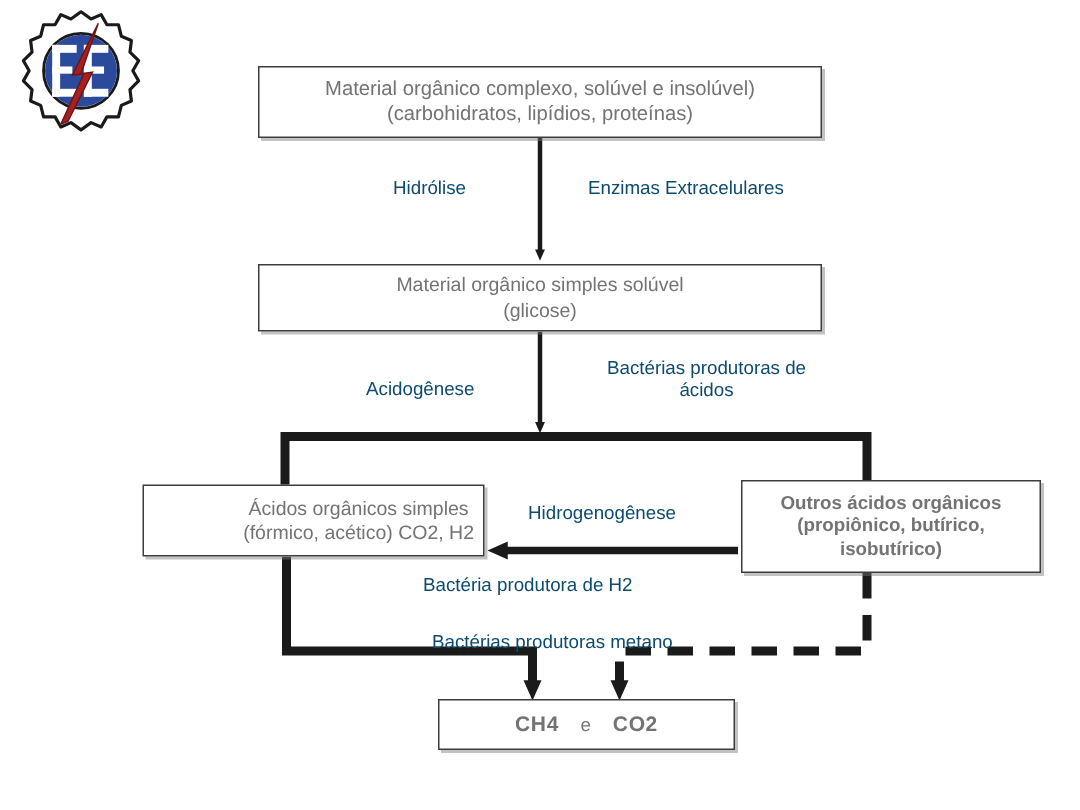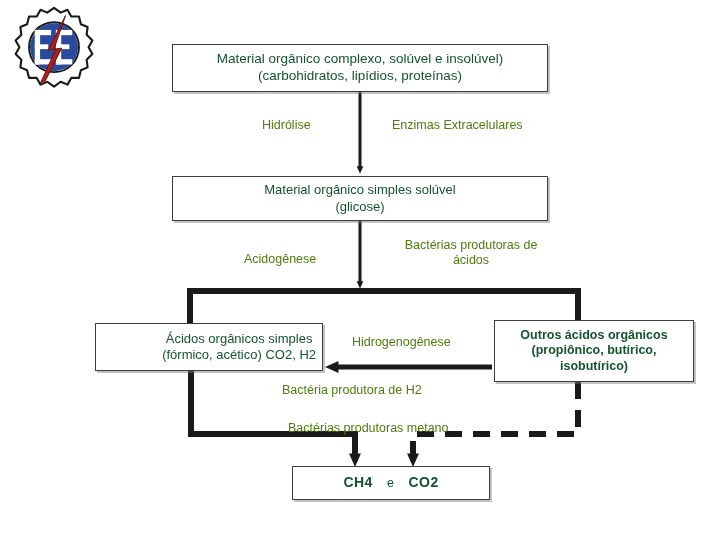--- a/index.html
+++ b/index.html
@@ -36,21 +36,21 @@
     position: absolute;
     box-sizing: border-box;
     background: #ffffff;
     border: 1px solid #3d3d3d;
     box-shadow: 2px 2px 0 rgba(120,120,120,0.45);
     display: flex;
     align-items: center;
     justify-content: center;
     text-align: center;
     line-height: 1.25;
-    color: #14532d;
+    color: #737373;
     padding: 2px 6px;
   }
   .box .line { display: block; white-space: nowrap; }
 
   #box-complex {
     left: 172px; top: 44px; width: 376px; height: 48px;
     font-size: 13.5px;
   }
   #box-simple {
     left: 172px; top: 176px; width: 376px; height: 45px;
@@ -70,21 +70,21 @@
     left: 292px; top: 466px; width: 198px; height: 34px;
     font-size: 14px; font-weight: bold; letter-spacing: .4px;
   }
   #box-products .line { font-weight: bold; }
   #box-products .conj { font-weight: normal; font-size: 12.5px; }
 
   
   .edge-label {
     position: absolute;
     font-size: 12.5px;
-    color: #4d7c0f;
+    color: #0c4a6e;
     white-space: nowrap;
     line-height: 1.2;
     text-align: center;
   }
   #lbl-hidrolise   { left: 262px; top: 118px; }
   #lbl-enzimas     { left: 392px; top: 118px; }
   #lbl-acidogenese { left: 244px; top: 240px; margin-top: 12px; }
   #lbl-bact-acidos { left: 385px; top: 238px; width: 172px; text-align: center; }
   #lbl-hidrogeno   { left: 352px; top: 335px; }
   #lbl-bact-h2     { left: 282px; top: 383px; }

